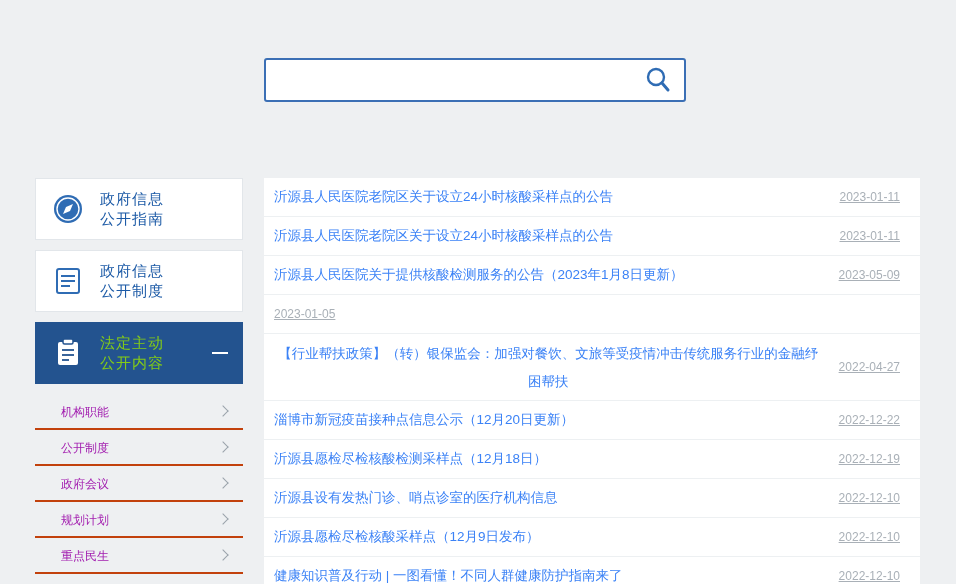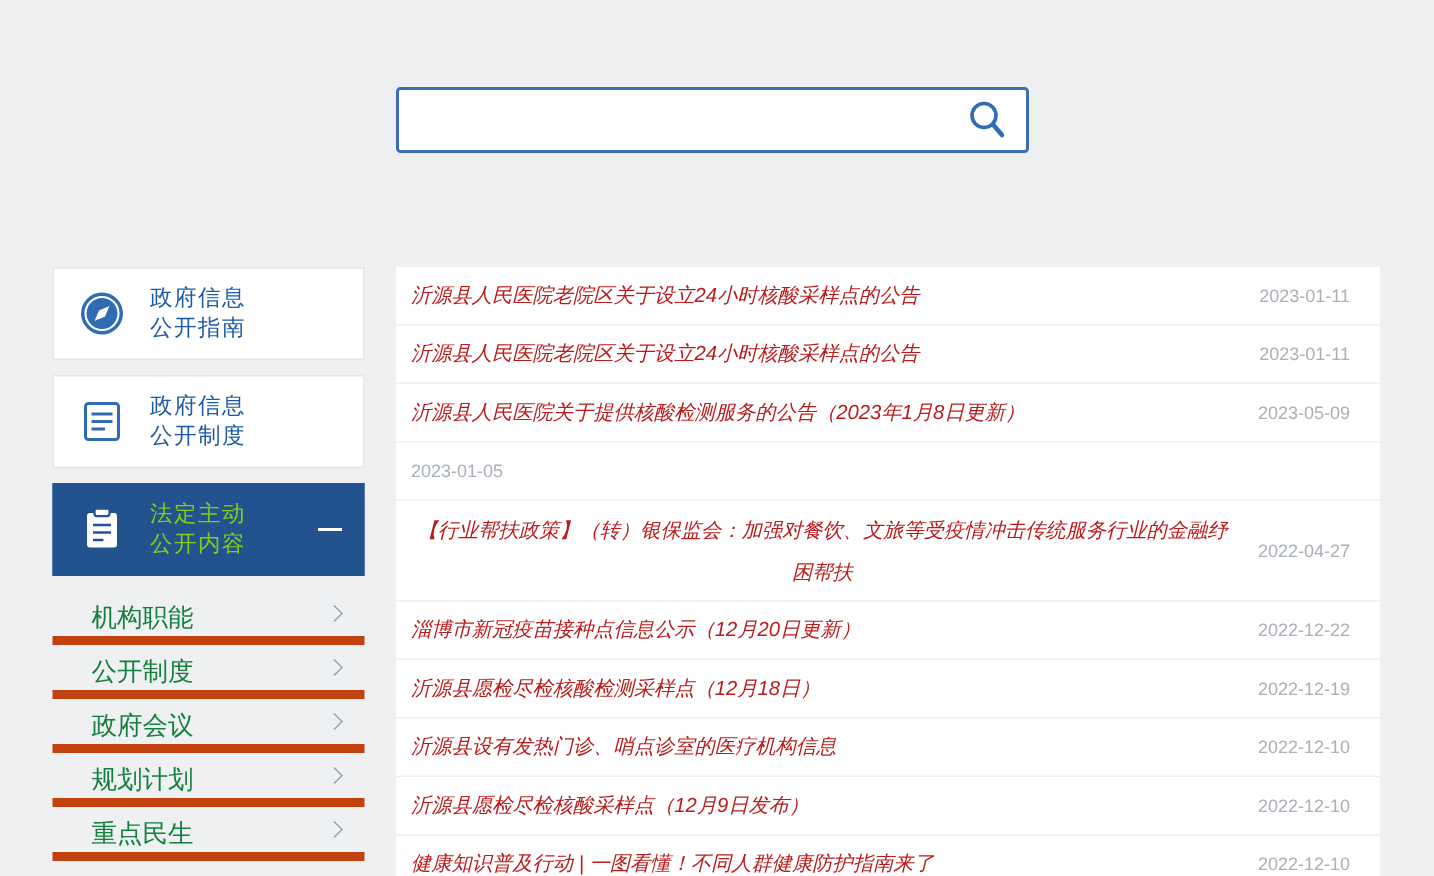--- a/index.html
+++ b/index.html
@@ -116,23 +116,23 @@
     width: 208px;
     margin-top: 2px;
   }
   .sub-item {
     position: relative;
     box-sizing: border-box;
     height: 36px;
     line-height: 36px;
     padding-left: 26px;
     padding-right: 26px;
-    font-size: 17px;
-    color: #15803d;
-    border-bottom: 6px solid #c2410c;
+    font-size: 12px;
+    color: #a21caf;
+    border-bottom: 2px solid #c2410c;
     cursor: pointer;
     white-space: nowrap;
     overflow: hidden;
   }
   .sub-item .chev {
     position: absolute;
     right: 16px;
     top: 50%;
     transform: translateY(-50%) rotate(45deg);
     width: 7px;
@@ -158,38 +158,38 @@
     padding: 0 20px 0 10px;
     border-bottom: 1px solid #edf0f2;
     display: flex;
     align-items: flex-start;
     min-height: 38px;
   }
   .news-row .title {
     flex: 1 1 auto;
     font-size: 13.5px;
     line-height: 38px;
-    color: #b91c1c;
+    color: #3b82f6;
     padding-right: 16px;
     cursor: pointer;
     overflow: hidden;
-    font-style: italic;
   }
   .news-row.two-line { min-height: 66px; text-align: center; }
   .news-row.two-line .title {
     line-height: 28px;
     padding-top: 6px;
     padding-bottom: 4px;
   }
   .news-row .date {
     flex: 0 0 auto;
     font-size: 12px;
     color: #a9b0b7;
     line-height: 38px;
     white-space: nowrap;
+    text-decoration: underline;
   }
   .news-row.two-line .date { line-height: 66px; }
 </style>
 </head>
 <body>
 
 <div class="page">
 
   <div class="search-wrap">
     <div class="search-box">

